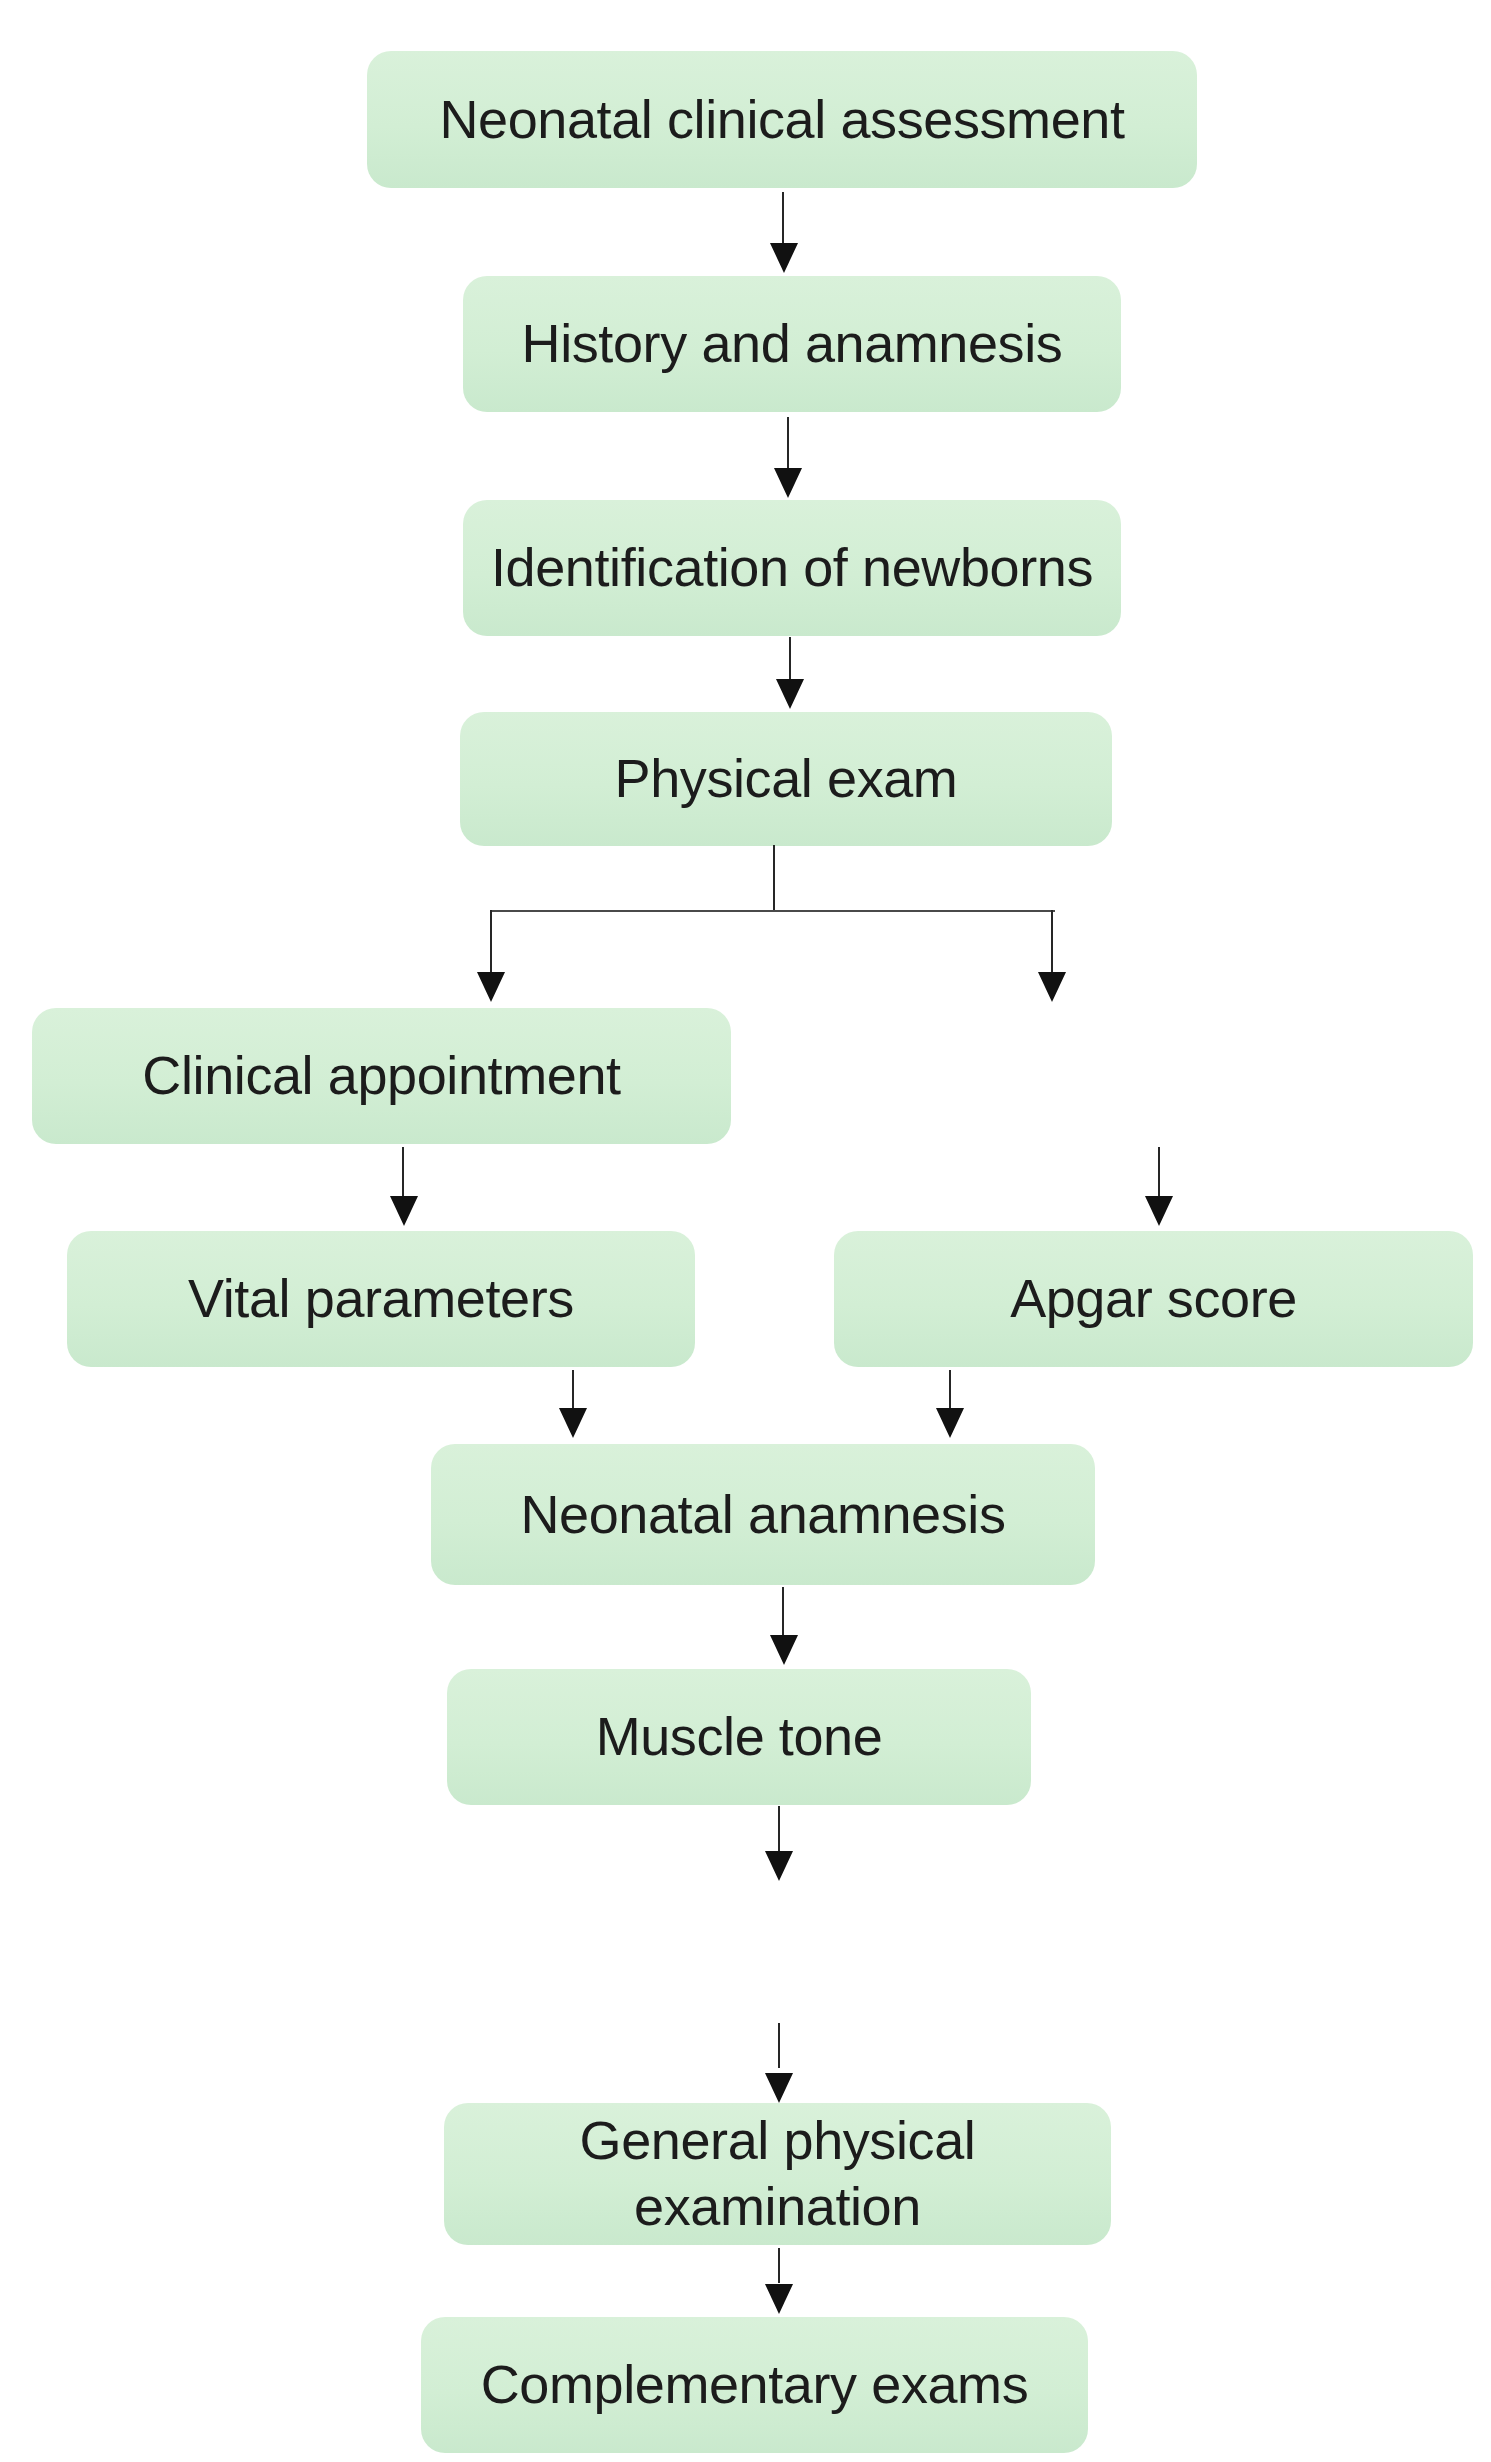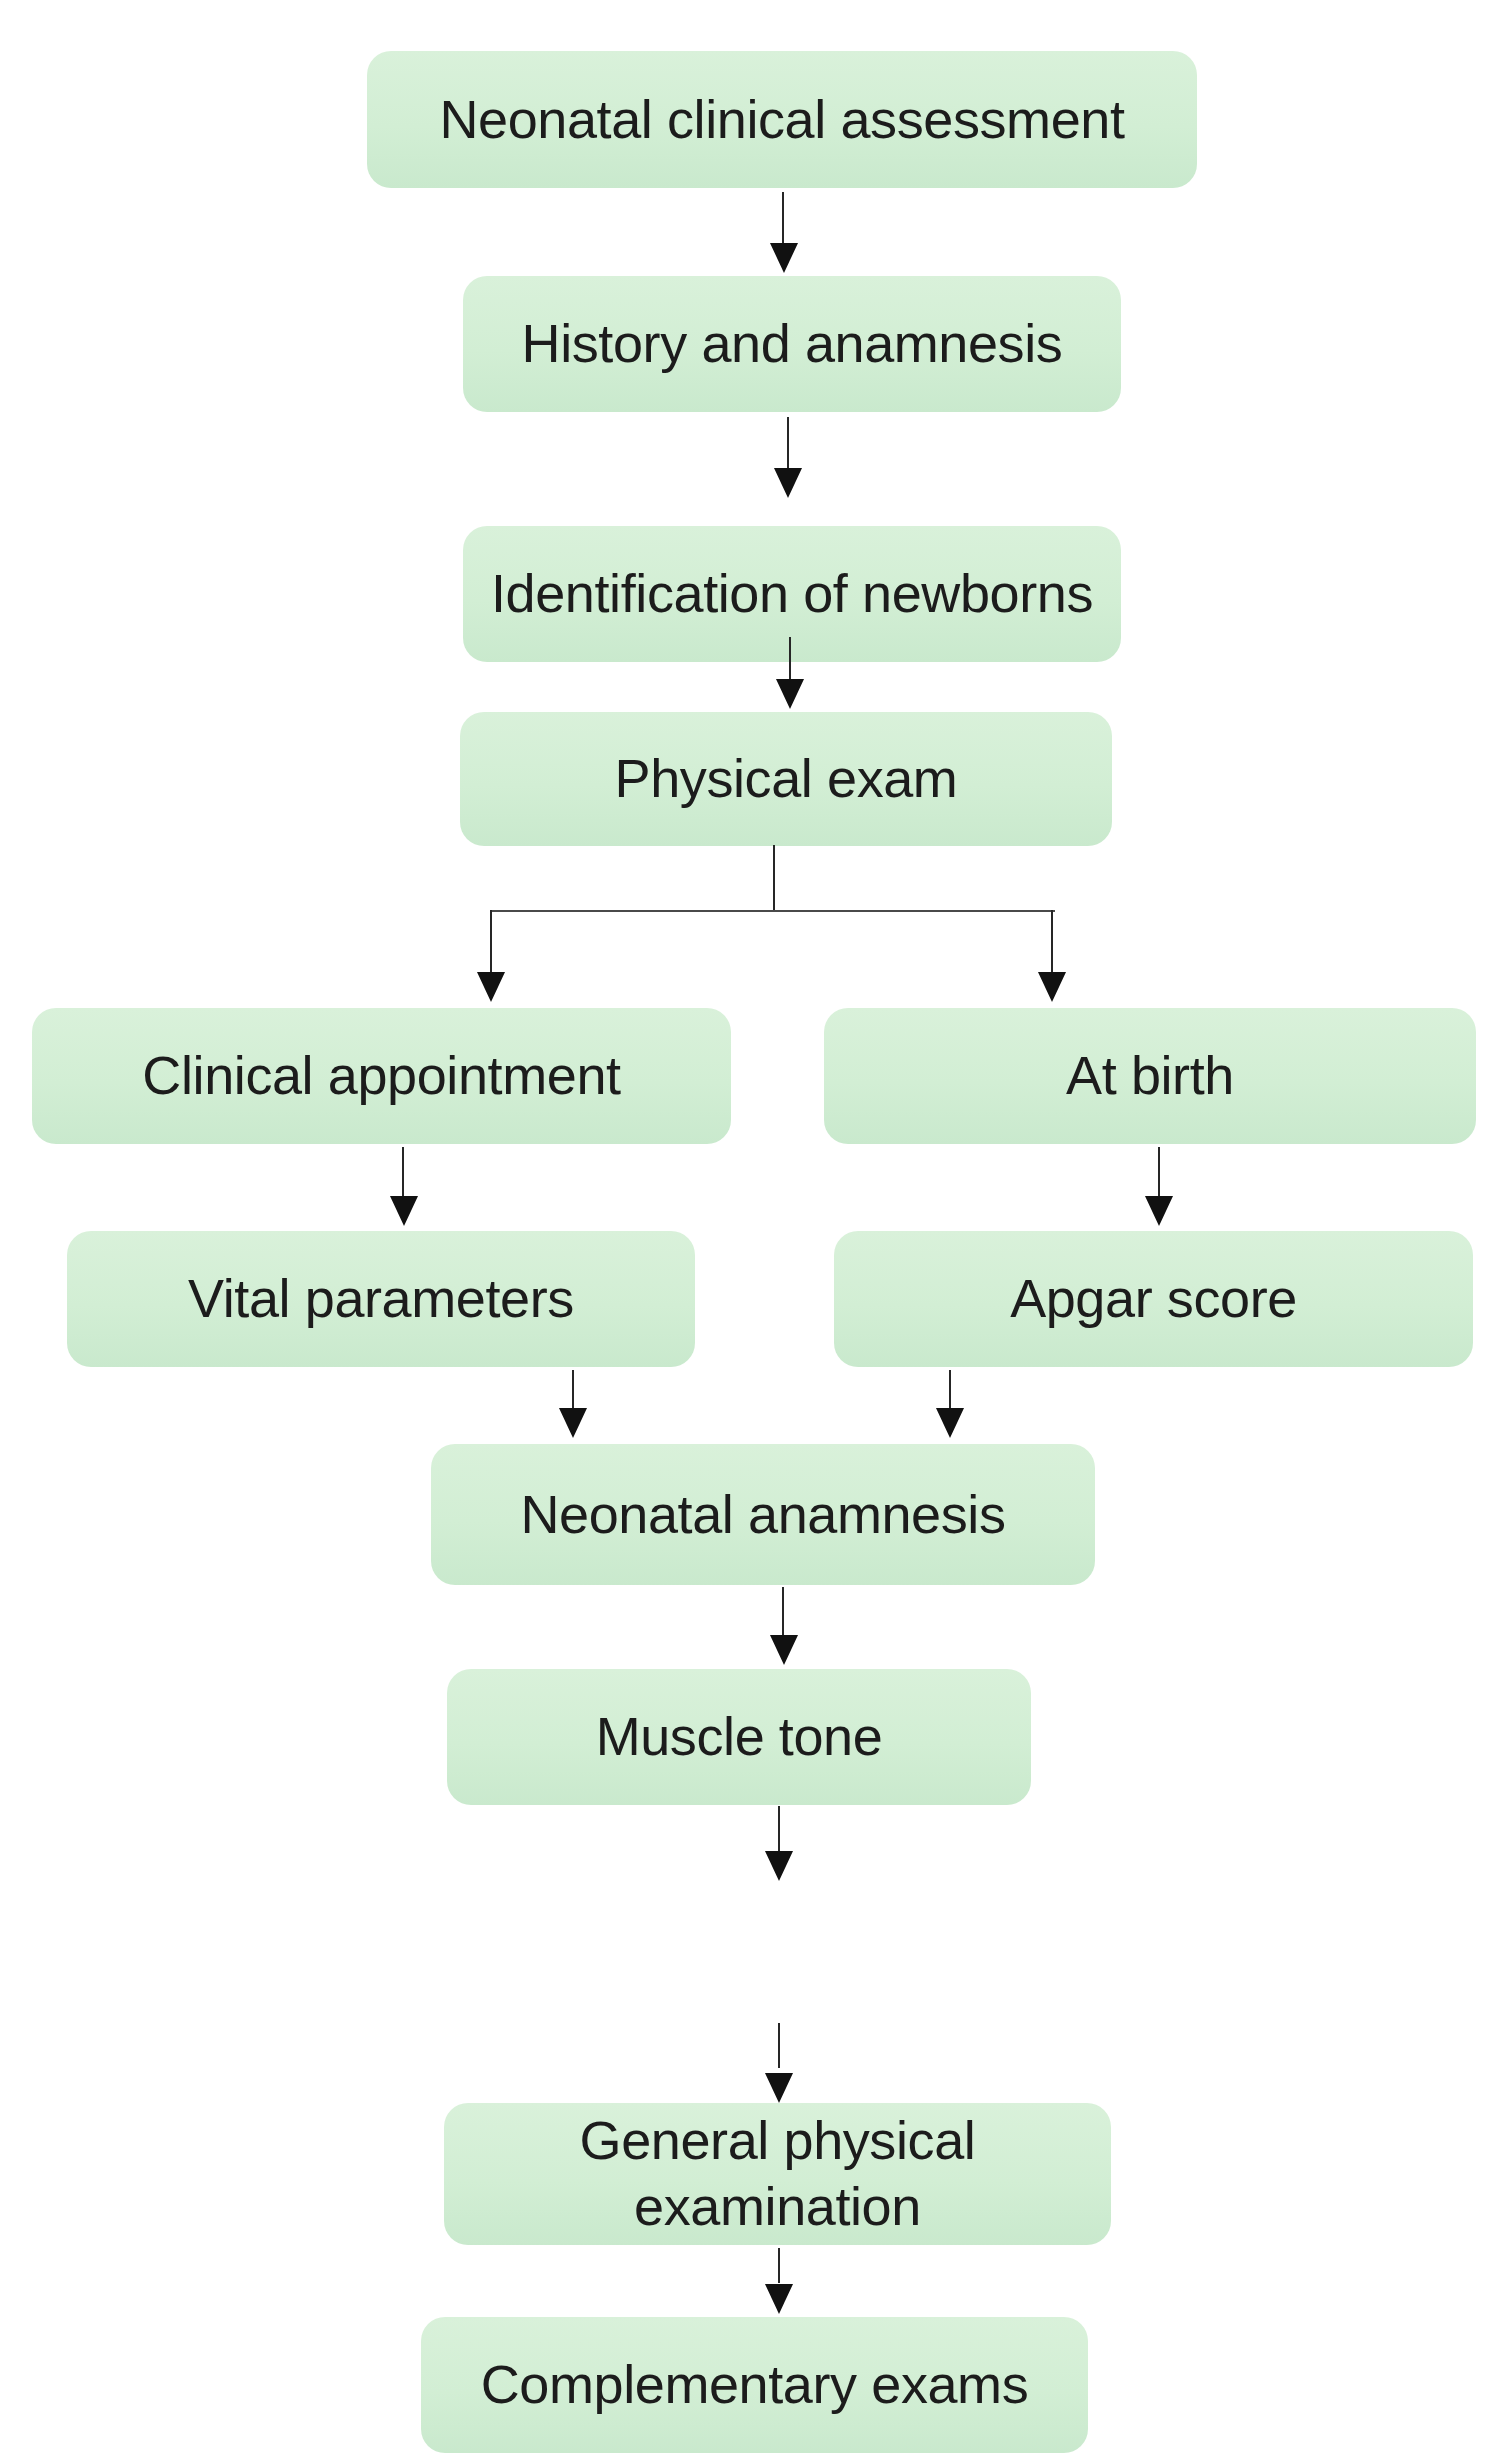--- a/index.html
+++ b/index.html
@@ -56,35 +56,32 @@
 <div class="canvas">
 
   <div class="node" style="left:367px; top:51px; width:830px; height:137px;">
     <span>Neonatal clinical assessment</span>
   </div>
 
   <div class="node" style="left:463px; top:276px; width:658px; height:136px;">
     <span>History and anamnesis</span>
   </div>
 
-  <div class="node" style="left:463px; top:500px; width:658px; height:136px;margin-top:26px;">
+  <div class="node" style="left:463px; top:500px; width:658px; height:136px;">
     <span>Identification of newborns</span>
   </div>
 
   <div class="node" style="left:460px; top:712px; width:652px; height:134px;">
     <span>Physical exam</span>
   </div>
 
   <div class="node" style="left:32px; top:1008px; width:699px; height:136px;">
     <span>Clinical appointment</span>
   </div>
 
-  <div class="node" style="left:824px; top:1008px; width:652px; height:136px;">
-    <span>At birth</span>
-  </div>
 
   <div class="node" style="left:67px; top:1231px; width:628px; height:136px;">
     <span>Vital parameters</span>
   </div>
 
   <div class="node" style="left:834px; top:1231px; width:639px; height:136px;">
     <span>Apgar score</span>
   </div>
 
   <div class="node" style="left:431px; top:1444px; width:664px; height:141px;">

